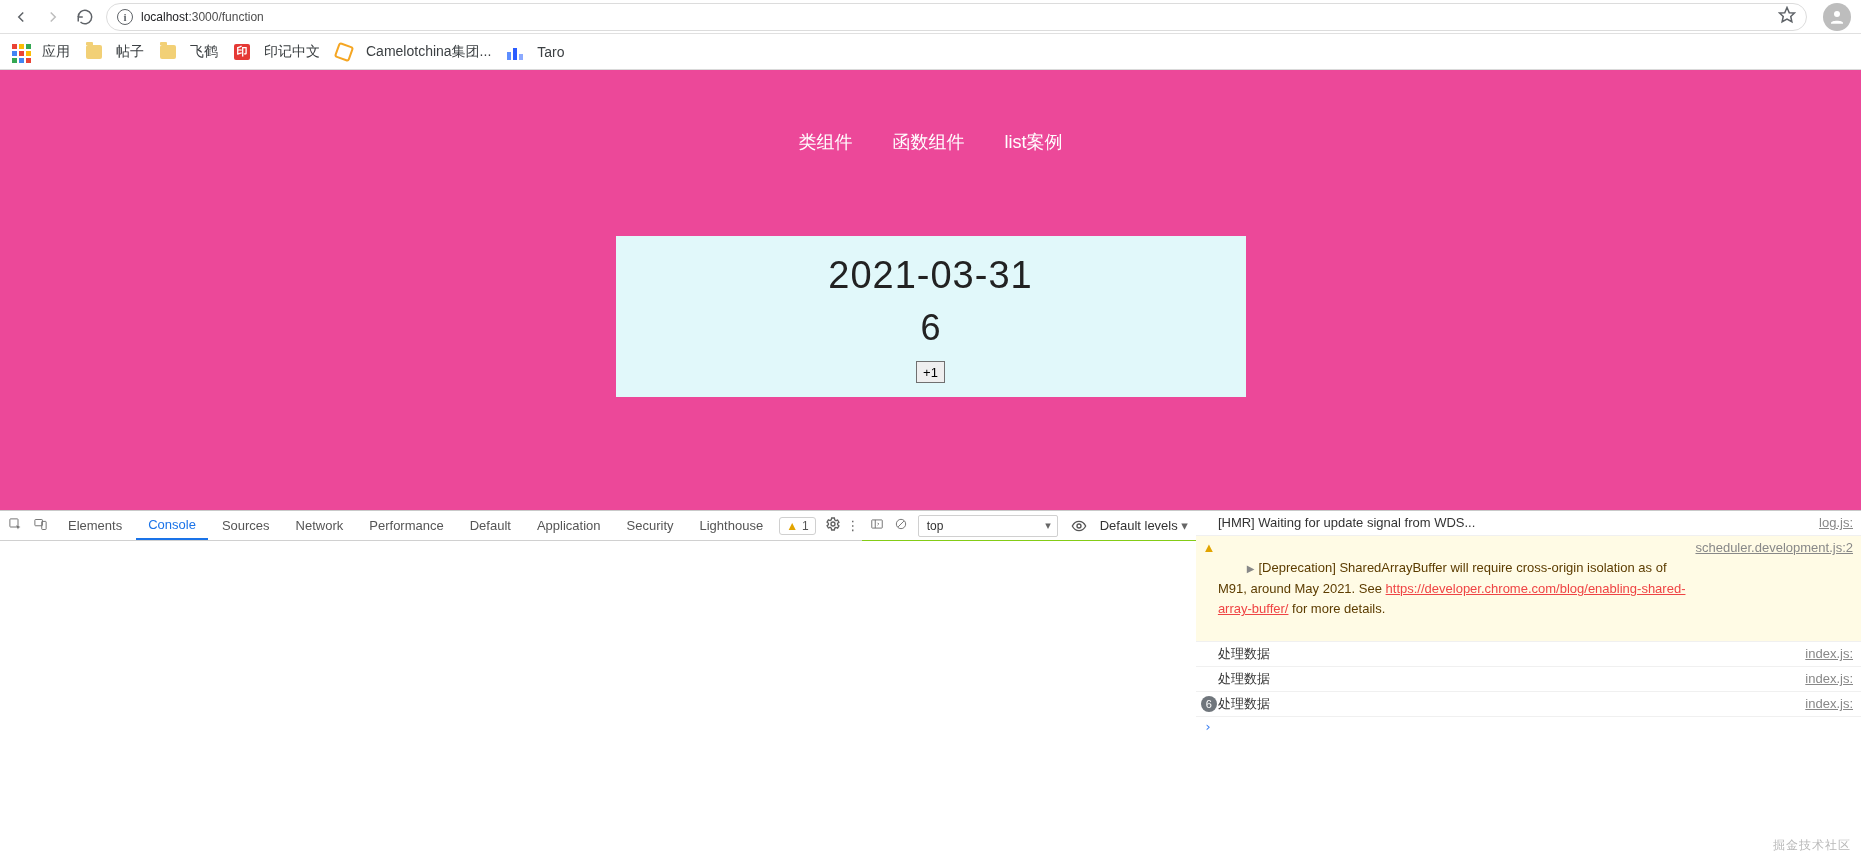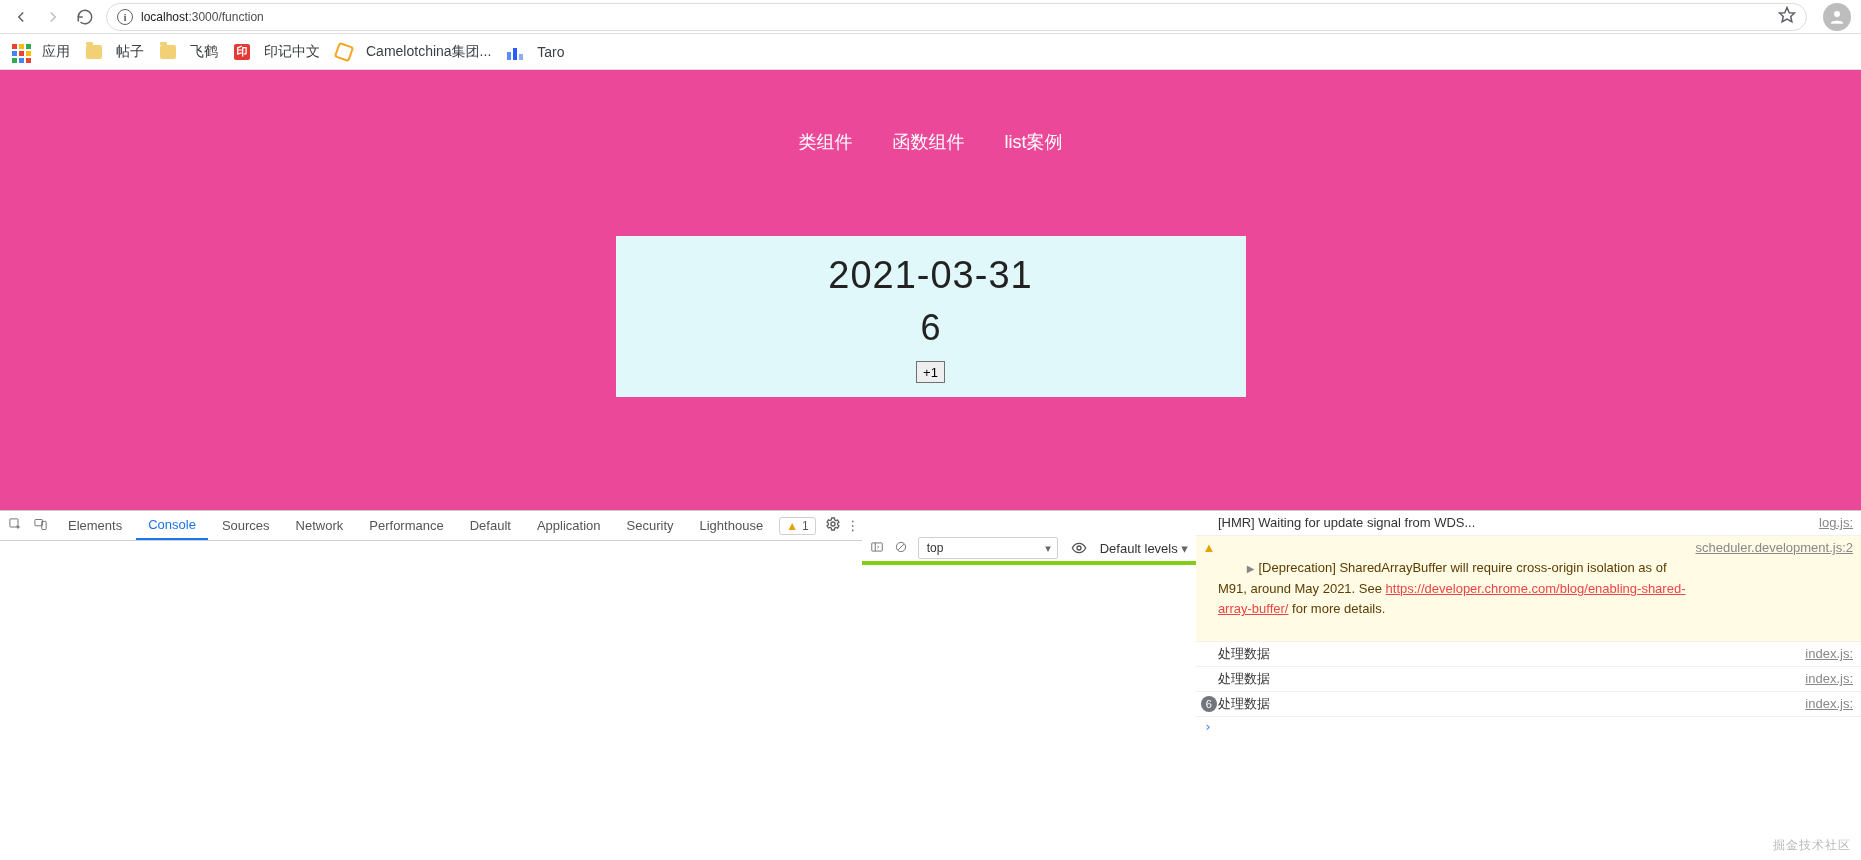--- a/index.html
+++ b/index.html
@@ -53,21 +53,21 @@
   .dt-tabs { height:30px; display:flex; align-items:center; border-bottom:1px solid #d0d0d0; position:relative; padding-left:8px; gap:2px;}
   .dt-left-icons { display:flex; gap:10px; align-items:center; color:#6e6e6e; padding-right:6px;}
   .dt-left-icons svg{ width:15px; height:15px; stroke:currentColor; fill:none; stroke-width:1.5;}
   .dt-tab { padding:0 12px; height:100%; display:flex; align-items:center; cursor:pointer; color:#555;}
   .dt-tab.active { color:#1a73e8; border-bottom:2px solid #1a73e8; font-weight:500;}
   .dt-tabs .spacer { flex:1; }
   .warn-chip { background:#fff; border:1px solid #d0d0d0; border-radius:3px; padding:0 6px; height:18px; display:flex; align-items:center; gap:4px; font-size:12px; color:#555; margin-right:6px;}
   .warn-chip .tri { color:#e2a400; }
   .gear,.menu-dots { width:18px; color:#606060; cursor:pointer; text-align:center;}
 
-  .dt-filter { height:30px; display:flex; align-items:center; gap:10px; padding:0 8px; border-bottom:4px solid #84cc16; color:#6e6e6e;margin-top:24px;}
+  .dt-filter { height:30px; display:flex; align-items:center; gap:10px; padding:0 8px; border-bottom:1px solid #84cc16; color:#6e6e6e;}
   .dt-filter .ib svg { width:14px; height:14px; stroke:currentColor; fill:none; stroke-width:1.6;}
   .ctx-sel { border:1px solid #d0d0d0; height:22px; padding:0 22px 0 8px; border-radius:2px; font-size:12px; color:#333; background:#fff; position:relative; display:flex; align-items:center; min-width:140px; cursor:pointer;}
   .ctx-sel::after{content:"▾"; position:absolute; right:6px; color:#666; font-size:11px;}
   .eye{ width:22px; height:22px; border-radius:3px; display:flex; align-items:center; justify-content:center; color:#555; }
   .filter-box { border:1px solid #d0d0d0; height:22px; width:340px; border-radius:2px; padding:0 6px; font-size:12px; color:#999; display:flex; align-items:center; background:#fff;}
   .levels { font-size:13px; color:#333; cursor:pointer; }
   .levels::after{content:" ▾"; color:#666;}
 
   .dt-log { flex:1; overflow:auto; font-family: Menlo, Consolas, monospace; font-size:13px; }
   .row { display:flex; align-items:flex-start; padding:2px 8px 2px 4px; border-bottom:1px solid #f0f0f0; min-height:20px; line-height:20px;}

